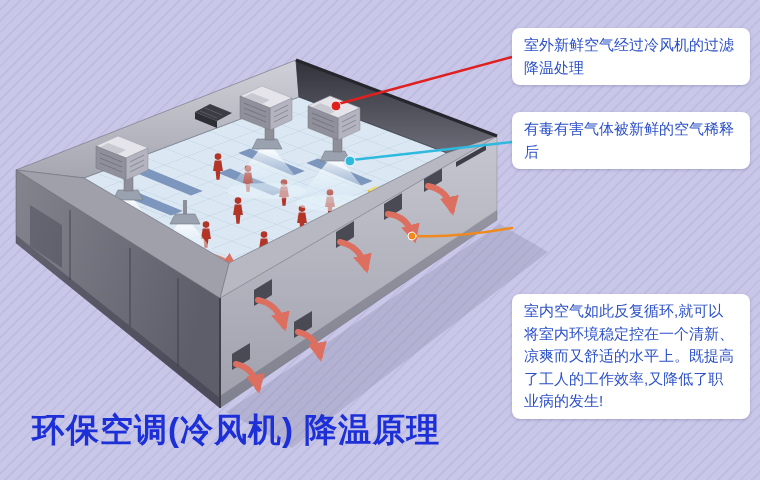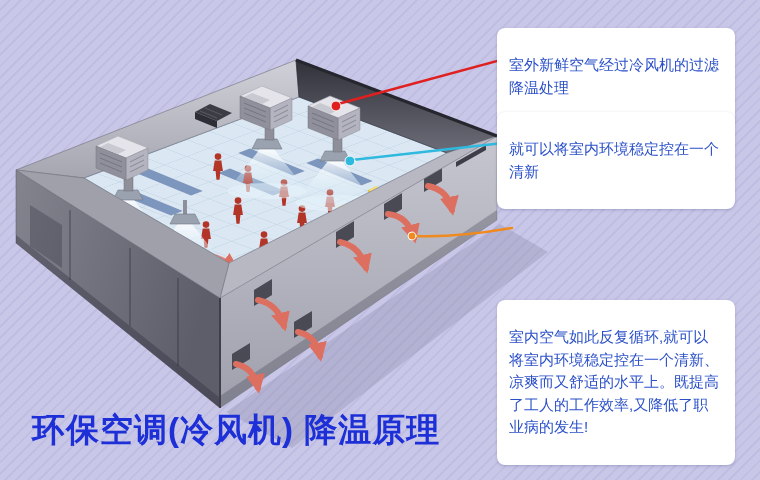--- a/index.html
+++ b/index.html
@@ -5,29 +5,29 @@
   html,body{margin:0;padding:0;}
   .stage{
     position:relative;width:760px;height:480px;overflow:hidden;
     background:repeating-linear-gradient(135deg,
       var(--background,#c9c7e8) 0px, var(--background,#c9c7e8) 6px,
       var(--background-stripe,#bfbde2) 6px, var(--background-stripe,#bfbde2) 8px);
     font-family:"Liberation Sans","DejaVu Sans",sans-serif;
   }
   .illustration{position:absolute;inset:0;z-index:1;}
   .callout{
-    position:absolute;left:497px;width:214px;z-index:2;
+    position:absolute;left:512px;width:214px;z-index:2;
     background:var(--callout-bg,#ffffff);border-radius:8px;
-    padding:26px 12px;box-shadow:0 1px 3px rgba(60,60,120,.28);
+    padding:6px 12px;box-shadow:0 1px 3px rgba(60,60,120,.28);
   }
   .callout p{margin:0;font-size:15px;line-height:1.5;color:var(--callout-text,#2b50c8);}
   #callout-1{top:28px;}
   #callout-2{top:112px;}
   #callout-3{top:186px;}
-  #callout-4{top:294px;margin-top:6px;}
+  #callout-4{top:294px;}
   .title{
     position:absolute;left:32px;top:408px;z-index:2;
     font-size:33px;font-weight:bold;letter-spacing:1px;
     color:var(--title-text,#1d2fd6);
   }
 </style>
 </head>
 <body>
 
 <div class="stage">
@@ -197,21 +197,21 @@
       <circle cx="350" cy="161" r="5" stroke="#ffffff" stroke-width="1" fill="#2fb9de"></circle>
       <path d="M512,228 Q455,238 414,236" stroke-width="2.5" stroke="#f0891e"></path>
       <circle cx="412" cy="236" r="4" stroke="#ffffff" stroke-width="1" fill="#f0891e"></circle>
     </g>
   </svg>
 
   <div class="callout" id="callout-1">
     <p>室外新鲜空气经过冷风机的过滤降温处理</p>
   </div>
   <div class="callout" id="callout-2">
-    <p>就可以将室内环境稳定控在一个清新</p>
+    <p>有毒有害气体被新鲜的空气稀释后</p>
   </div>
   <div class="callout" id="callout-4">
     <p>室内空气如此反复循环,就可以将室内环境稳定控在一个清新、凉爽而又舒适的水平上。既提高了工人的工作效率,又降低了职业病的发生!</p>
   </div>
 
   <div class="title">环保空调(冷风机)  降温原理</div>
 
 </div>
 
 </body></html>

